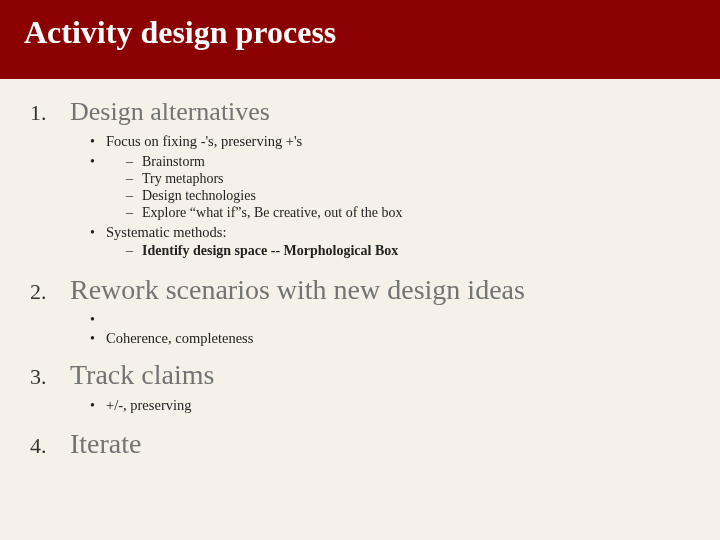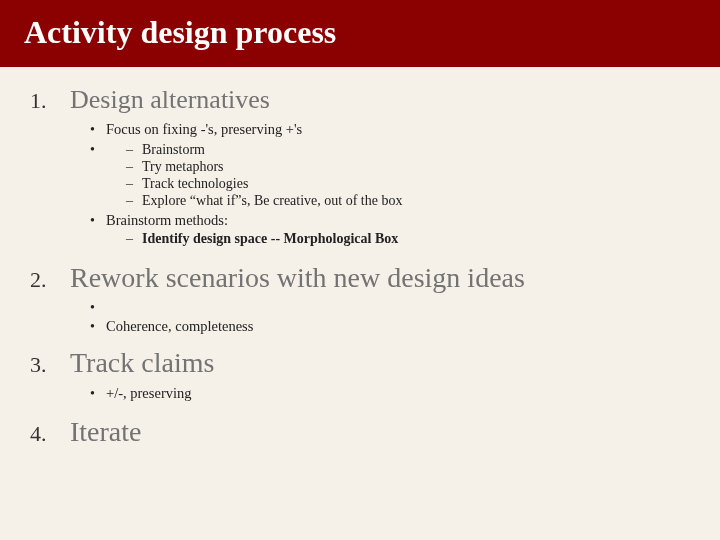--- a/index.html
+++ b/index.html
@@ -11,21 +11,21 @@
     body {
       width: 720px;
       height: 540px;
       background: #f5f0e8;
       font-family: Georgia, 'Times New Roman', serif;
       overflow: hidden;
     }
 
     .header {
       background: #8b0000;
-      padding: 14px 24px 16px 24px;
+      padding: 14px 24px 28px 24px;
       margin-bottom: 18px;
     }
 
     .header-title {
       color: #ffffff;
       font-size: 32px;
       font-weight: bold;
       font-family: Georgia, serif;
     }
 
@@ -134,33 +134,33 @@
             <li>
               <span class="dash">–</span>
               <span>Brainstorm</span>
             </li>
             <li>
               <span class="dash">–</span>
               <span>Try metaphors</span>
             </li>
             <li>
               <span class="dash">–</span>
-              <span>Track technologies</span>
+              <span>Design technologies</span>
             </li>
             <li>
               <span class="dash">–</span>
               <span>Explore “what if”s, Be creative, out of the box</span>
             </li>
           </ul>
         </div>
       </li>
       <li>
         <span class="bullet-dot">•</span>
         <div>
-          <span>Brainstorm methods:</span>
+          <span>Systematic methods:</span>
           <ul class="sub-list">
             <li>
               <span class="dash">–</span>
               <span class="italic-bold">Identify design space -- Morphological Box</span>
             </li>
           </ul>
         </div>
       </li>
     </ul>
   </div>

